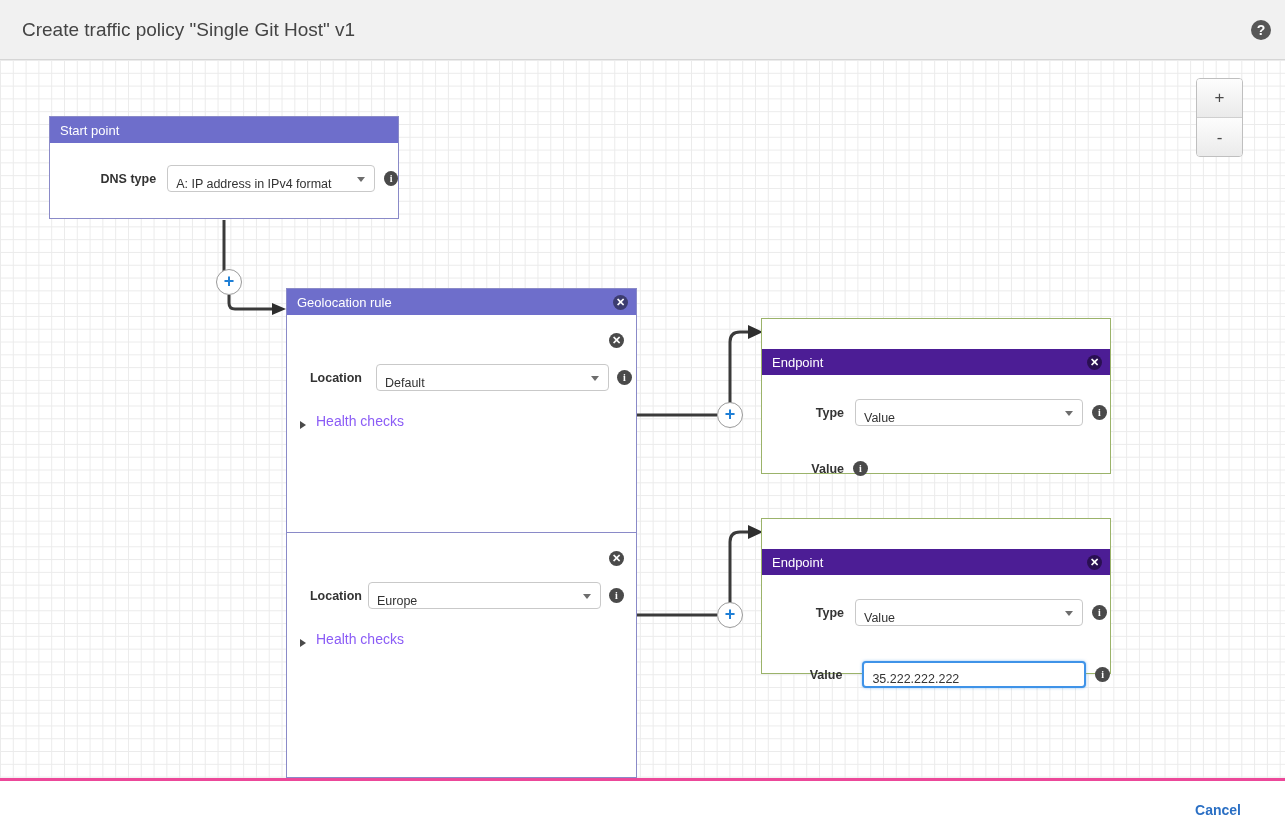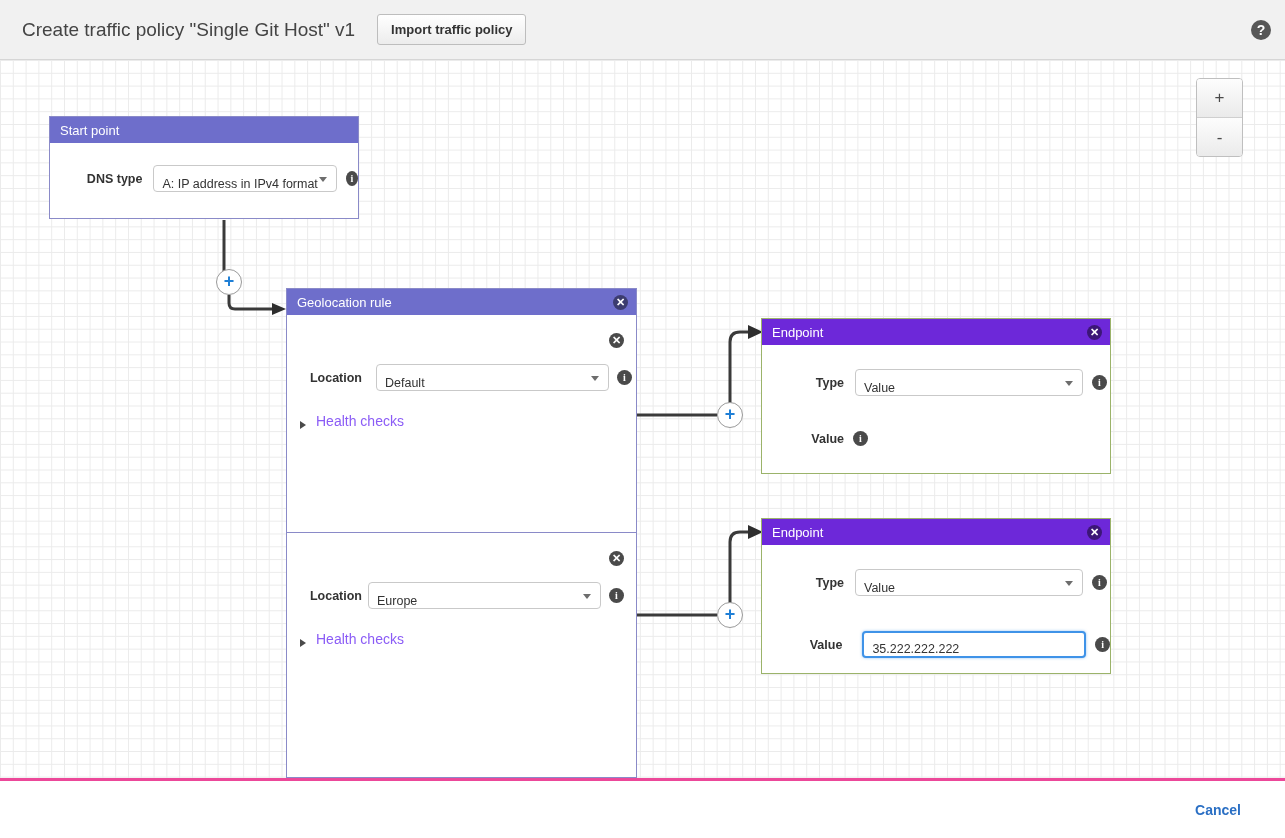--- a/index.html
+++ b/index.html
@@ -81,21 +81,21 @@
   
   .node { position: absolute; background: #ffffff; }
   .node-hdr {
     height: 26px; display: flex; align-items: center;
     padding: 0 10px; color: #ffffff; font-size: 13px;
     position: relative;
   }
   .node-purple { border: 1px solid #8a8ac8; }
   .node-purple > .node-hdr { background: #6e6ecb; }
   .node-green  { border: 1px solid #9bb36a; }
-  .node-green  > .node-hdr { background: #6d28d9; }
+  .node-green  > .node-hdr { background: #4c1d95; margin-top: 30px; }
 
   .node-body { padding: 0; }
 
   
   .frow {
     display: flex; align-items: center;
     position: relative;
   }
   .flabel {
     font-size: 12.5px; font-weight: bold; color: #333333;
@@ -202,21 +202,20 @@
     color: #ffffff; font-size: 14px; font-weight: bold;
     display: flex; align-items: center; cursor: pointer;
     white-space: nowrap;
   }
 </style>
 </head>
 <body>
 
 <div class="topbar">
   <div class="topbar-title">Create traffic policy "Single Git Host" v1</div>
-  <div class="import-btn">Import traffic policy</div>
   <div class="help-icon">?</div>
 </div>
 
 <div class="canvas">
 
   <svg class="conn">
 
     <path d="M224,160 L224,218" stroke="#3a3a3a" stroke-width="3" fill="none"></path>
     <path d="M229,235 L229,243 Q229,249 235,249 L272,249" stroke="#3a3a3a" stroke-width="3" fill="none"></path>
     <polygon points="272,243 286,249 272,255" fill="#2e2e2e"></polygon>
@@ -233,21 +232,21 @@
   <div class="plusnode" style="left:216px; top:209px;">
     <span>+</span>
   </div>
   <div class="plusnode" style="left:717px; top:342px;">
     <span>+</span>
   </div>
   <div class="plusnode" style="left:717px; top:542px;">
     <span>+</span>
   </div>
 
-  <div class="node node-purple" style="left:49px; top:56px; width:310px; height:103px;">
+  <div class="node node-purple" style="left:49px; top:56px; width:350px; height:103px;">
     <div class="node-hdr">
       <span>Start point</span>
     </div>
     <div class="node-body">
       <div class="frow" style="padding:22px 0 0 0;">
         <div class="flabel" style="width:114px;">DNS type</div>
         <div class="fctrl" style="width:222px; margin-left:11px;">
           <span>A: IP address in IPv4 format</span>
           <span class="caret"></span>
         </div>

